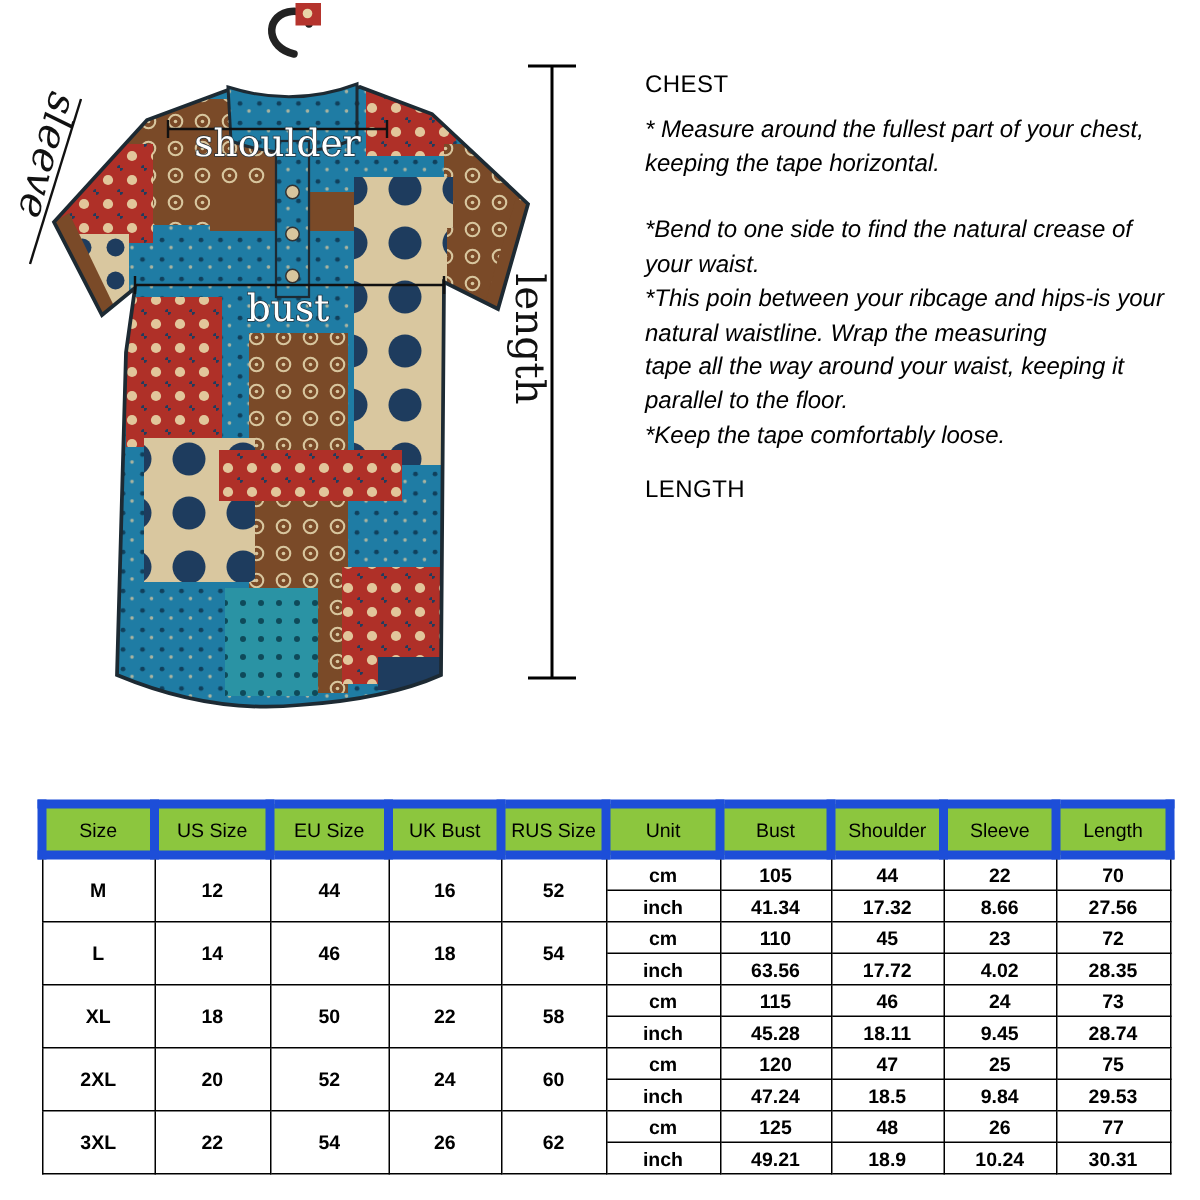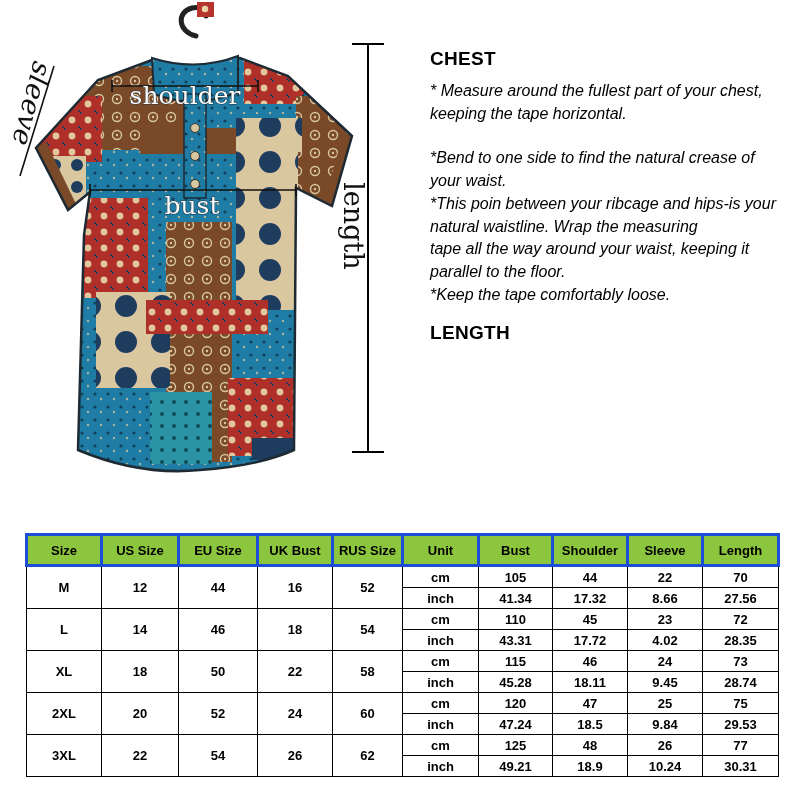--- a/index.html
+++ b/index.html
@@ -17,29 +17,29 @@
   .outline{fill:none;stroke:#1d2a33;stroke-width:2.5;}
   .meas-line{stroke:#000;stroke-width:2;fill:none;}
   .meas-thin{stroke:#111;stroke-width:1.6;fill:none;}
   .label-dark{font-family:"DejaVu Serif",serif;font-size:27px;fill:#111;}
   .label-light{font-family:"DejaVu Serif",serif;font-size:25px;fill:#fff;
                paint-order:stroke;stroke:#23333d;stroke-width:1;}
   .italic{font-style:italic;}
 
   
   .instructions{position:absolute;left:430px;top:48px;width:365px;}
-  .inst-heading{font-size:19px;font-weight:bold;margin:0 0 10px 0;letter-spacing:.3px;}
+  .inst-heading{font-size:16px;font-weight:normal;margin:0 0 10px 0;letter-spacing:.3px;}
   .inst-text{font-size:16px;line-height:1.42;margin:0 0 22px 0;white-space:pre-line;font-style:italic;}
   .inst-text.waist{margin-bottom:16px;}
 
   
   .size-table{position:absolute;left:25px;top:533px;width:752px;border-collapse:collapse;
               table-layout:fixed;font-size:13px;}
-  .size-table th{background:var(--table-header-bg,#8CC63E);border:3px solid #1d4ed8;height:28px;
-                 font-weight:bold;text-align:center;padding:0;}
+  .size-table th{background:var(--table-header-bg,#8CC63E);border:6px solid #1d4ed8;height:28px;
+                 font-weight:normal;text-align:center;padding:0;}
   .size-table td{border:1px solid #000;height:20px;text-align:center;padding:0;
                  font-weight:bold;background:#fff;}
   .col-size{width:75px}.col-us{width:77px}.col-eu{width:79px}.col-uk{width:75px}
   .col-rus{width:70px}.col-unit{width:76px}.col-bust{width:74px}.col-shoulder{width:75px}
   .col-sleeve{width:75px}.col-length{width:76px}
 </style>
 </head>
 <body>
 
 <div class="figure">
@@ -216,21 +216,21 @@
           <td rowspan="2">18</td>
           <td rowspan="2">54</td>
           <td>cm</td>
           <td>110</td>
           <td>45</td>
           <td>23</td>
           <td>72</td>
         </tr>
         <tr>
           <td>inch</td>
-          <td>43.31</td>
+          <td>63.56</td>
           <td>17.72</td>
           <td>4.02</td>
           <td>28.35</td>
         </tr>
         <tr>
           <td rowspan="2">XL</td>
           <td rowspan="2">18</td>
           <td rowspan="2">50</td>
           <td rowspan="2">22</td>
           <td rowspan="2">58</td>

